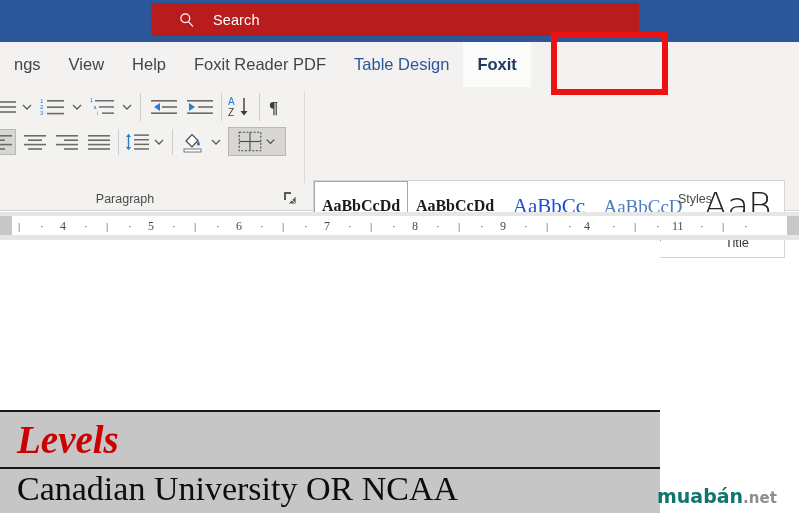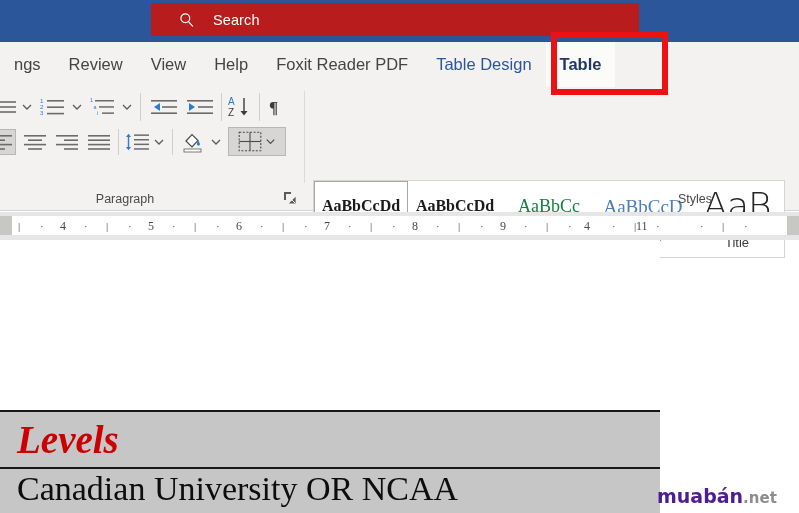--- a/index.html
+++ b/index.html
@@ -174,21 +174,21 @@
     margin-top: 11px;
     font-size: 13px;
     color: #3b3a39;
     white-space: nowrap;
     overflow: hidden;
     max-width: 92px;
     text-align: center;
   }
   .pv-normal   { font-size: 16px; font-weight: bold; color: #1a1a1a; }
   .pv-nospace  { font-size: 16px; font-weight: bold; color: #1a1a1a; }
-  .pv-h1       { font-size: 18px; color: #15803d; }
+  .pv-h1       { font-size: 21px; color: #1d4ed8; }
   .pv-h2       { font-size: 19px; color: #4a7ec0; }
   .pv-title    { font-size: 36px; color: #262626; font-family: "DejaVu Sans", sans-serif; font-weight: 300; letter-spacing: -1px; }
 
   
   .ruler-band {
     position: absolute;
     left: 0; top: 212px;
     width: 799px; height: 28px;
     background: #e6e6e6;
   }
@@ -265,21 +265,21 @@
   .watermark {
     position: absolute;
     left: 657px; top: 487px;
     font-size: 19px;
     font-weight: bold;
     font-family: "DejaVu Sans", sans-serif;
     line-height: 1;
     z-index: 30;
     white-space: nowrap;
   }
-  .wm-main { color: #4c1d95; }
+  .wm-main { color: #0f766e; }
   .wm-tld  { color: #8d8d8d; font-weight: bold; font-size: 15px; }
 </style>
 </head>
 <body>
 
 <div id="app">
 
   <div class="titlebar">
     <div class="search-box">
       <svg class="search-icon" viewBox="0 0 16 16">
@@ -289,36 +289,33 @@
       <span class="search-placeholder">Search</span>
     </div>
   </div>
 
   <div class="tabstrip">
     <div class="tabs" id="tabs-container">
         <div class="tab">
           <span>ngs</span>
         </div>
         <div class="tab">
-          <span>Review</span>
-        </div>
-        <div class="tab">
           <span>View</span>
         </div>
         <div class="tab">
           <span>Help</span>
         </div>
         <div class="tab">
           <span>Foxit Reader PDF</span>
         </div>
         <div class="tab accent">
           <span>Table Design</span>
         </div>
         <div class="tab active">
-          <span>Table</span>
+          <span>Foxit</span>
         </div>
       </div>
   </div>
 
   <div class="annot-box"></div>
 
   <div class="ribbon">
 
     <div class="ibtn" style="left:-10px; top:6px; width:30px; height:28px;">
       <svg width="24" height="18" viewBox="0 0 24 18">
@@ -535,21 +532,21 @@
         <span class="tick bar" style="left: 446px;">|</span>
         <span class="tick dot" style="left: 468px;">·</span>
         <span class="tick num" style="left: 488px;">9</span>
         <span class="tick dot" style="left: 512px;">·</span>
         <span class="tick bar" style="left: 534px;">|</span>
         <span class="tick dot" style="left: 556px;">·</span>
         <span class="tick num" style="left: 572px;">4</span>
         <span class="tick dot" style="left: 600px;">·</span>
         <span class="tick bar" style="left: 622px;">|</span>
         <span class="tick dot" style="left: 644px;">·</span>
-        <span class="tick num" style="left: 624px; text-align: right;">11</span>
+        <span class="tick num" style="left: 660px; text-align: right;">11</span>
         <span class="tick dot" style="left: 688px;">·</span>
         <span class="tick bar" style="left: 710px;">|</span>
         <span class="tick dot" style="left: 732px;">·</span>
         <span class="tick bar" style="left: 6px;">|</span>
         <span class="tick dot" style="left: 28px;">·</span>
       </div>
   </div>
 
   <div class="doc-area">
     <div class="doc-table">

